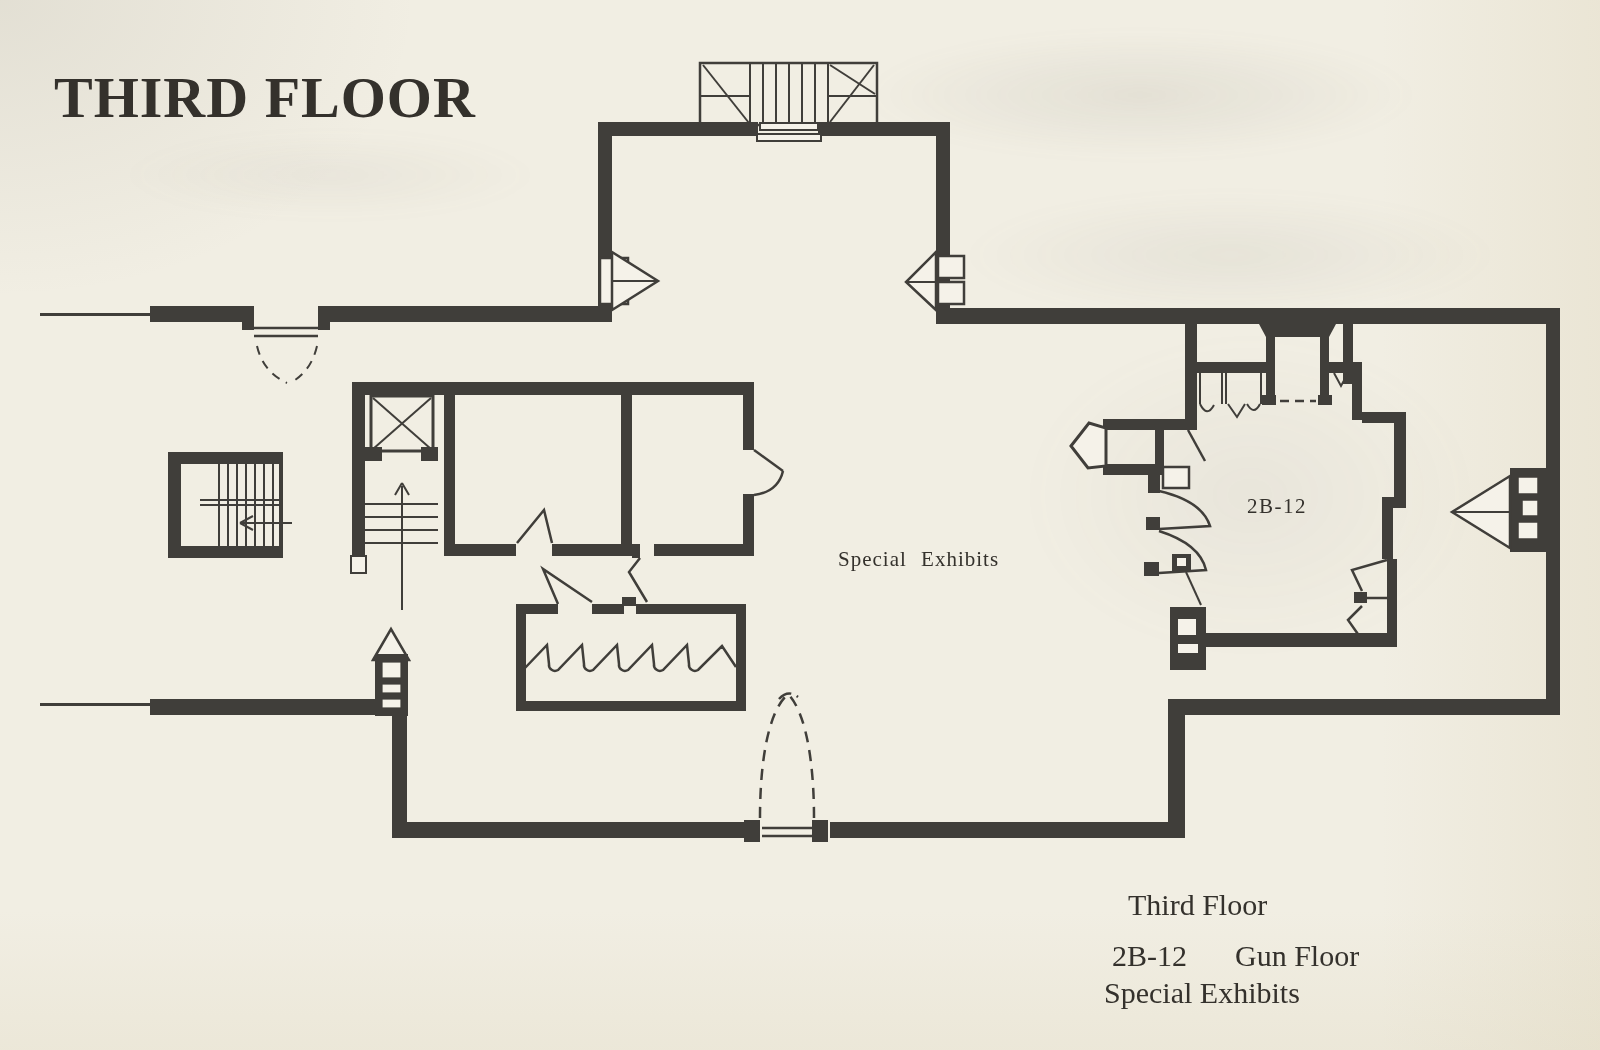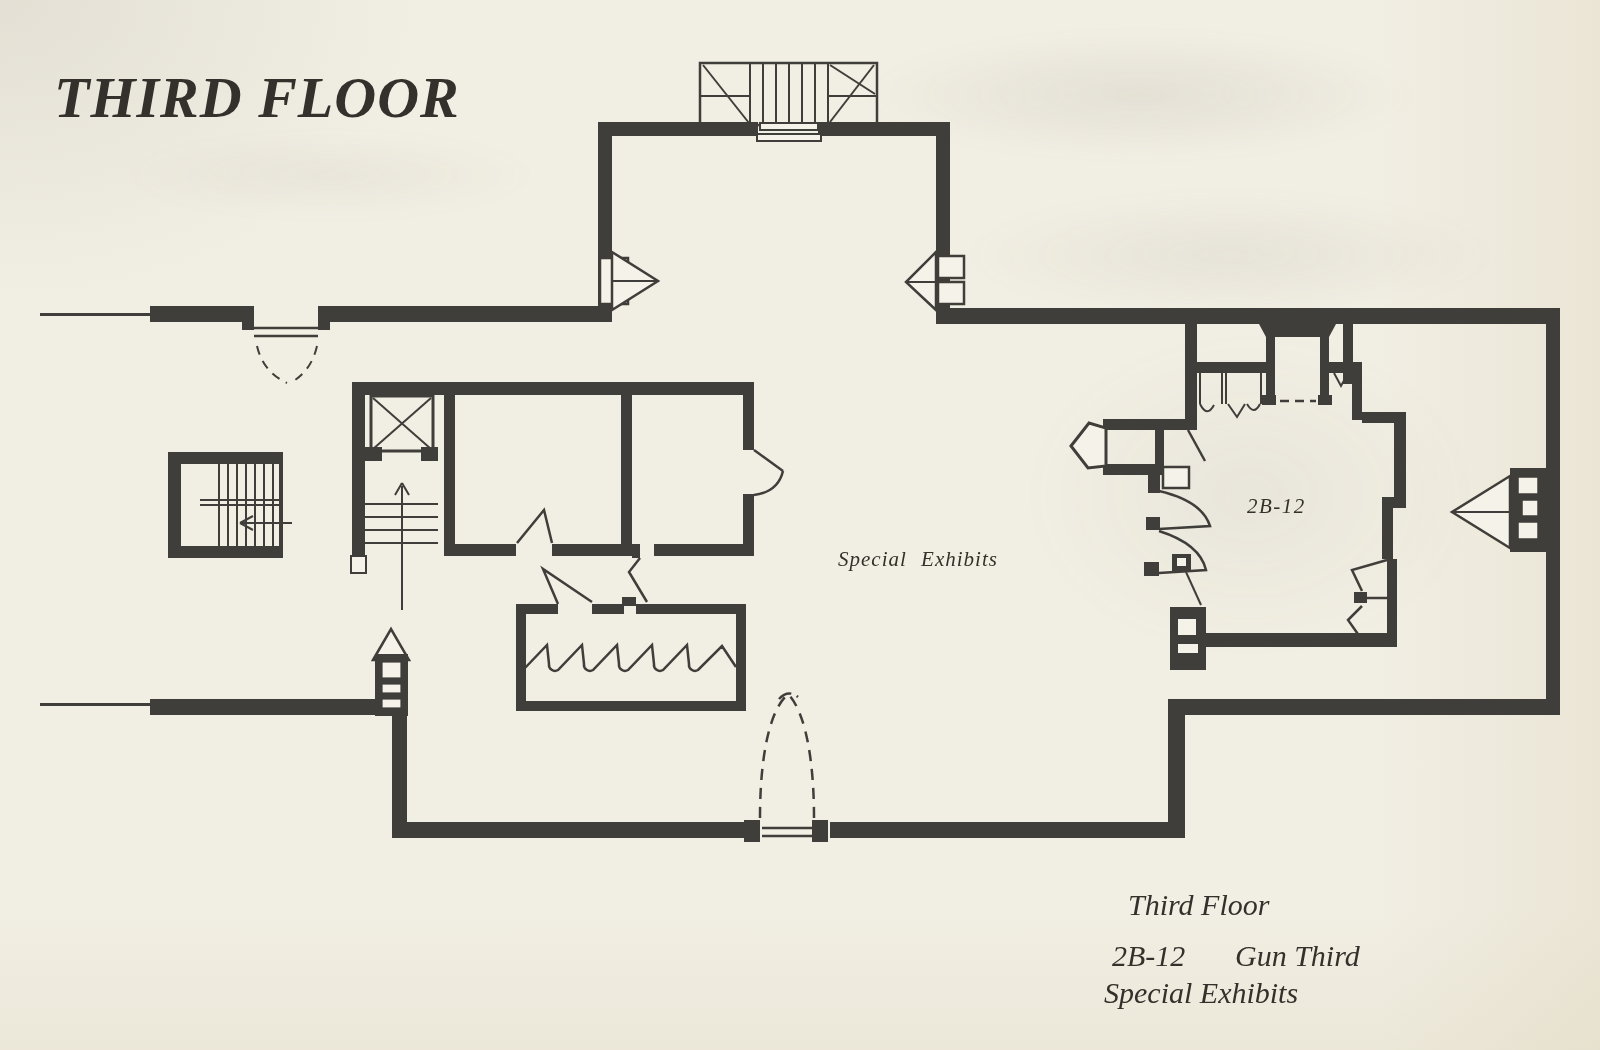--- a/index.html
+++ b/index.html
@@ -4,21 +4,21 @@
 <style>
   :root{
     --paper:#f1eee3; --paper2:#f5f2e9; --ink:#403e3a; --text:#34312c;
   }
   html,body{margin:0;padding:0;}
   body{
     width:1600px;height:1050px;overflow:hidden;position:relative;
     background:var(--paper);
     font-family:"Liberation Serif","DejaVu Serif",serif;
   }
-  .page{position:absolute;inset:0;font-style:italic;}
+  .page{position:absolute;inset:0;}
   
   .shade{position:absolute;pointer-events:none;}
   .shade.tl{left:0;top:0;width:420px;height:300px;
     background:radial-gradient(ellipse at 0% 0%, rgba(140,135,120,.14), transparent 70%);}
   .shade.right-strip{right:0;top:0;width:220px;height:1050px;
     background:linear-gradient(90deg, transparent, rgba(205,190,150,.18));}
   .shade.bottom{left:0;bottom:0;width:1600px;height:140px;
     background:linear-gradient(0deg, rgba(220,212,185,.25), transparent);}
   .ghost{position:absolute;filter:blur(7px);pointer-events:none;}
   .g1{left:860px;top:30px;width:560px;height:130px;
@@ -281,18 +281,18 @@
       </g>
     </g>
   </svg>
 
   <div class="room-label lbl-special">Special Exhibits</div>
   <div class="room-label lbl-gunroom">2B-12</div>
 
   <div class="legend">
     <div class="row1">Third Floor</div>
     <div class="row2">
-      <span class="code">2B-12</span><span>Gun Third</span>
+      <span class="code">2B-12</span><span>Gun Floor</span>
     </div>
     <div class="row3">Special Exhibits</div>
   </div>
 
 </div>
 
 </body></html>

